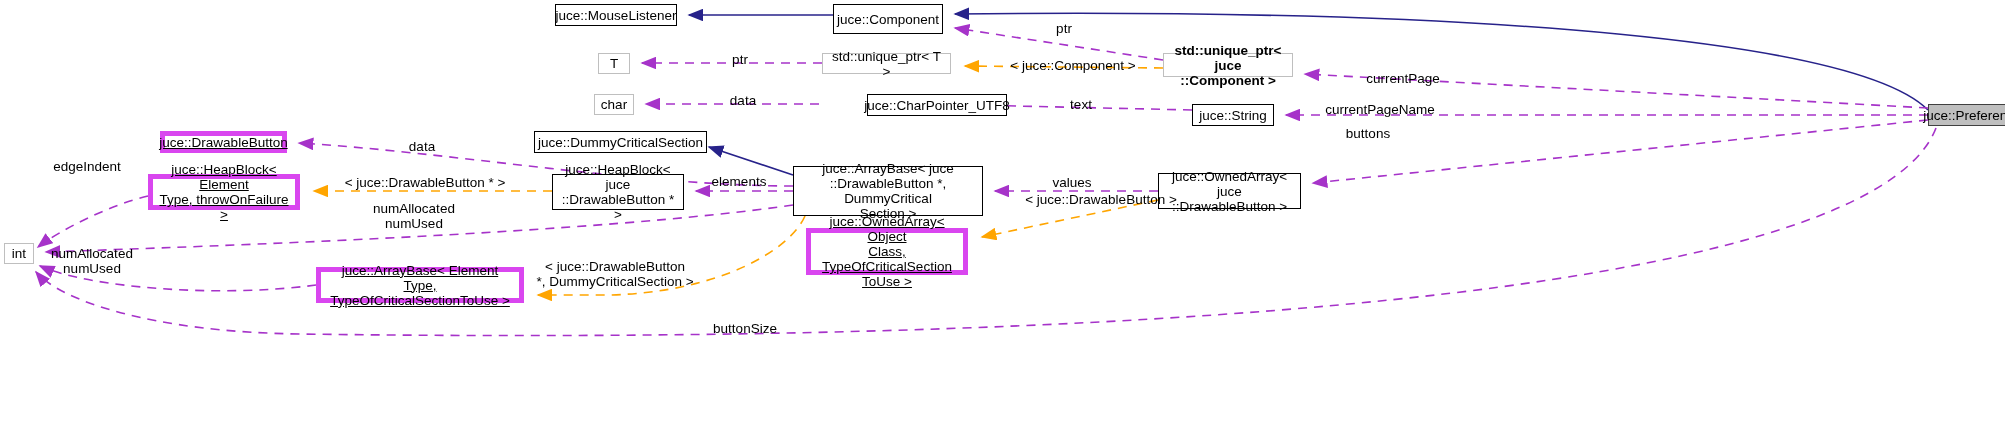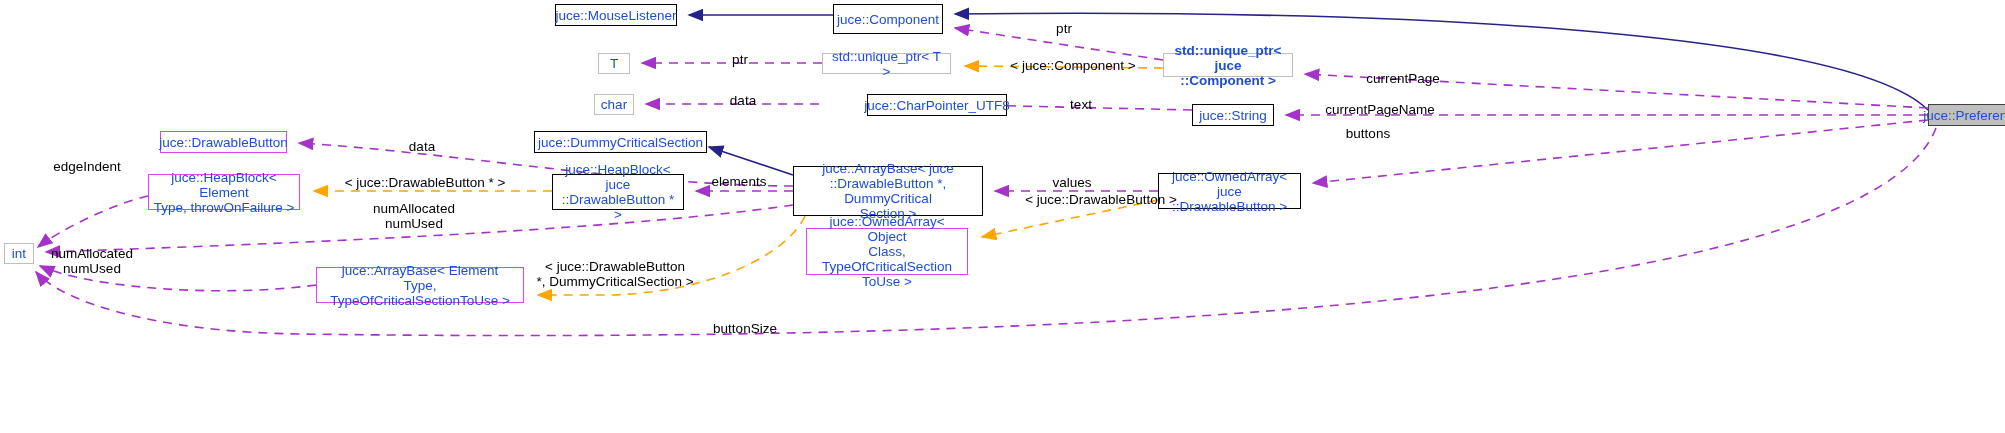--- a/index.html
+++ b/index.html
@@ -25,31 +25,32 @@
   }
   .node {
     position: absolute;
     box-sizing: border-box;
     display: flex;
     align-items: center;
     justify-content: center;
     text-align: center;
     font-size: 13.5px;
     line-height: 15px;
-    color: #1d4ed8;
+    color: #000000;
     background: #ffffff;
     border: 1px solid #000000;
     white-space: pre-line;
     padding: 1px 4px;
   }
   .node.grey-border {
     border: 1px solid #bfbfbf;
   }
   .node.red-border {
-    border: 1px solid #d946ef;
+    border: 5px solid #d946ef;
+    text-decoration: underline;
   }
   .node.highlight {
     background: #bfbfbf;
     border: 1px solid #404040;
   }
   .elabel {
     position: absolute;
     font-size: 13.5px;
     line-height: 15px;
     color: #000000;

